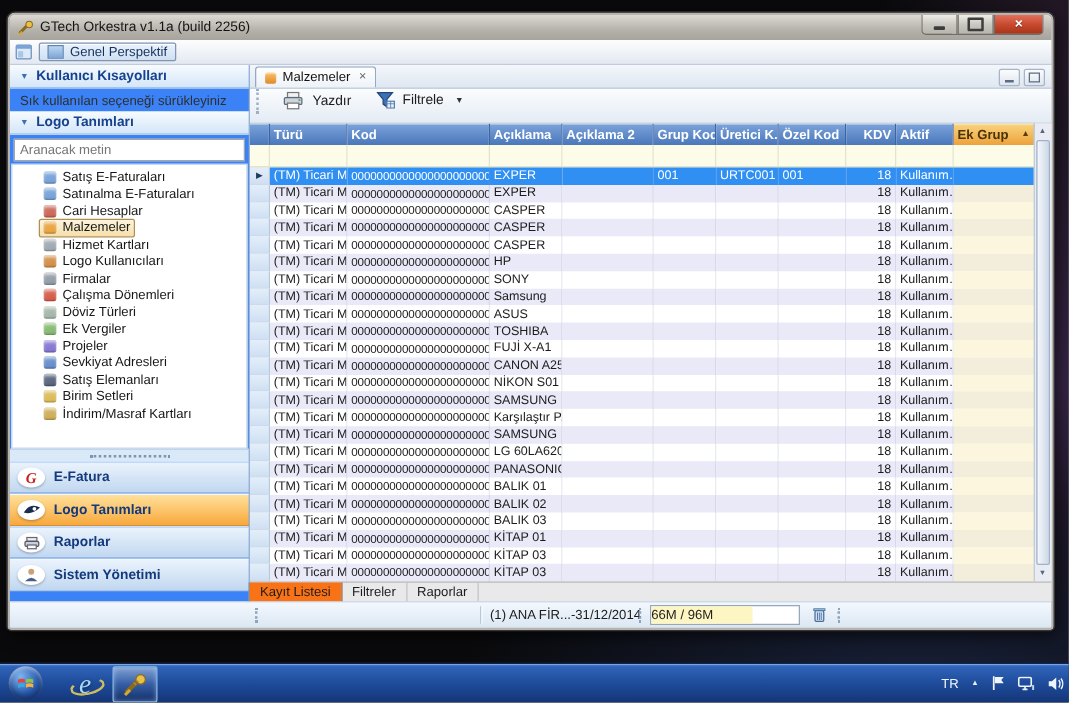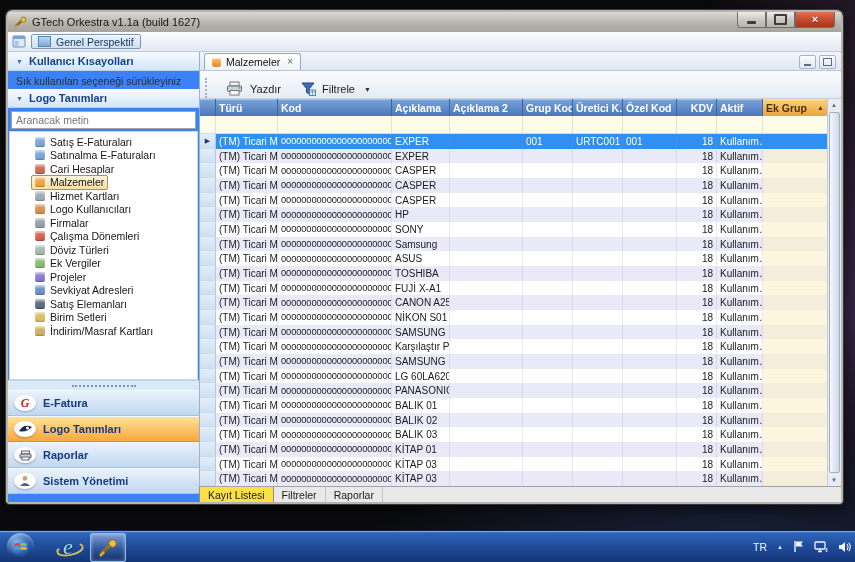--- a/index.html
+++ b/index.html
@@ -66,21 +66,21 @@
     display:flex;align-items:flex-end;padding-left:4px;position:relative;}
   .tab{height:16px;display:inline-flex;align-items:center;gap:5px;padding:0 7px;
     background:linear-gradient(#fefefe,#eef3f9);border:1px solid #93a9c6;border-bottom:none;border-radius:3px 3px 0 0;font-size:10.5px;color:#111;}
   .tab-ico{width:9px;height:9px;border-radius:2px;background:linear-gradient(#f8c26a,#e08a28);box-shadow:inset 0 1px 1px rgba(255,255,255,.6);}
   .tab-close{color:#666;font-size:10px;line-height:10px;margin-left:2px;}
   .panelbtns{position:absolute;right:5px;top:3px;display:flex;gap:3px;}
   .pbtn{width:15px;height:12px;border:1px solid #a8b4c6;border-radius:2px;background:linear-gradient(#fbfcfe,#dfe6ef);
     display:flex;align-items:center;justify-content:center;}
   .pb-min{width:7px;height:2px;background:#5c6c84;margin-top:5px;}
   .pb-res{width:7px;height:6px;border:1px solid #5c6c84;}
-  .toolbar{height:27px;flex:0 0 27px;display:flex;align-items:flex-end;gap:12px;padding-left:5px;
+  .toolbar{height:27px;flex:0 0 27px;display:flex;align-items:flex-start;gap:12px;padding-left:5px;
     background:linear-gradient(#fbfdfe,#e4ebf4);border-bottom:1px solid #c6cfdc;}
   .thandle{width:3px;height:20px;border-left:2px dotted #9fb0c4;}
   .tbtn{display:inline-flex;align-items:center;gap:6px;font-size:11px;color:#1c1c1c;padding:2px 4px;}
   .tcaret{font-size:7px;color:#333;margin-left:3px;}
   
   .gridwrap{flex:1;position:relative;display:flex;flex-direction:column;min-height:0;background:#fff;}
   .ghead,.gfilter{display:flex;margin-right:13px;}
   .ghead{height:17px;flex:0 0 17px;}
   .hc{background:linear-gradient(#7ca4da,#4a77bb);color:#fff;font-weight:bold;font-size:10.5px;
     display:flex;align-items:center;padding:0 3px;border-right:1px solid #3c64a0;box-shadow:inset 0 1px 0 rgba(255,255,255,.35);
@@ -102,21 +102,21 @@
   .grow.alt .gc:not(.ind):not(.ek){background:#e9e9f8;}
   .grow.alt .gc.ek{background:#f2eedb;}
   .grow.sel .gc:not(.ind){background:#2f8ff3;color:#fff;}
   .vscroll{position:absolute;top:0;right:0;bottom:0;width:13px;background:#e9edf3;border-left:1px solid #c2cbd8;}
   .varr{position:absolute;left:0;width:12px;height:12px;font-size:6px;color:#55657e;display:flex;align-items:center;justify-content:center;}
   .varr.up{top:0;} .varr.dn{bottom:0;}
   .vthumb{position:absolute;left:1px;right:1px;top:13px;bottom:13px;border:1px solid #9fb0c8;border-radius:2px;
     background:linear-gradient(90deg,#f5f8fc,#ccd7e7);}
   .btabs{height:15px;flex:0 0 15px;background:#e9e9e9;border-top:1px solid #a3a3a3;display:flex;font-size:10.5px;}
   .btab{padding:0 8px;display:flex;align-items:center;color:#1c1c1c;border-right:1px solid #c4c4c4;}
-  .btab.active{background:#fde047;border-right:1px solid #8f8f8f;border-left:1px solid #8f8f8f;margin-left:-1px;}
+  .btab.active{background:#f97316;border-right:1px solid #8f8f8f;border-left:1px solid #8f8f8f;margin-left:-1px;}
   
   .statusbar{height:20px;flex:0 0 20px;background:linear-gradient(#f3f8fd,#dbe7f4);border-top:1px solid #b5c8dd;position:relative;
     font-size:10.5px;color:#1c1c1c;border-radius:0 0 2px 2px;}
   .sgrip{position:absolute;left:196px;top:4px;height:12px;border-left:2px dotted #8fa3bb;}
   .ssep{position:absolute;top:3px;height:14px;border-left:1px solid #b9c9da;border-right:1px solid #fff;}
   .sdots{position:absolute;top:4px;height:12px;border-left:2px dotted #8fa3bb;}
   .sfirm{position:absolute;left:384px;top:4px;}
   .gauge{position:absolute;left:512px;top:2px;width:118px;height:14px;border:1px solid #98a8bc;background:#fff;overflow:hidden;}
   .gfill{position:absolute;left:0;top:0;bottom:0;width:69%;background:#fdf5c2;}
   .gtext{position:relative;text-align:center;line-height:14px;font-size:10.5px;color:#222;}
@@ -146,21 +146,21 @@
 <div class="desktop">
 
   <div class="win">
 
     <div class="titlebar">
       <svg width="13" height="13" viewBox="0 0 16 16">
         <path d="M2 13 L9 6" stroke="#8a6a1c" stroke-width="3" fill="none"></path>
         <circle cx="11.5" cy="4.5" r="3.2" fill="#e9c04c" stroke="#8a6a1c" stroke-width="1"></circle>
         <path d="M1.5 14.5 l3 -3" stroke="#d9a92f" stroke-width="2" fill="none"></path>
       </svg>
-      <span class="ttl">GTech Orkestra v1.1a (build 1627)</span>
+      <span class="ttl">GTech Orkestra v1.1a (build 2256)</span>
       <div class="winbtns">
         <div class="wb first">
             <span class="glyph-min"></span>
           </div>
         <div class="wb">
             <span class="glyph-max"></span>
           </div>
         <div class="wb close">
             <span class="glyph-x">×</span>
           </div>
@@ -738,20 +738,38 @@
 
         <div class="btabs" id="btabs">
             <div class="btab active">Kayıt Listesi</div>
             <div class="btab">Filtreler</div>
             <div class="btab">Raporlar</div>
           </div>
 
       </div>
     </div>
 
+    <div class="statusbar">
+      <span class="sgrip"></span>
+      <span class="ssep" style="left:376px"></span>
+      <span class="sfirm">(1) ANA FİR...-31/12/2014</span>
+      <span class="sdots" style="left:503px"></span>
+      <span class="gauge">
+        <span class="gfill"></span>
+        <span class="gtext">66M / 96M</span>
+      </span>
+      <span class="trash">
+        <svg width="11" height="13" viewBox="0 0 11 13">
+          <rect x="2" y="3.5" width="7" height="8.5" rx="1" fill="#cfe2f5" stroke="#4a6c9b"></rect>
+          <rect x="1" y="2" width="9" height="1.5" fill="#9cbede" stroke="#4a6c9b" stroke-width=".6"></rect>
+          <path d="M4 5 v6 M5.5 5 v6 M7 5 v6" stroke="#4a6c9b" stroke-width=".7"></path>
+        </svg>
+      </span>
+      <span class="sdots" style="left:662px"></span>
+    </div>
 
   </div>
 
   <div class="taskbar">
     <div class="orb">
       <svg width="15" height="15" viewBox="0 0 16 16">
         <path d="M1.5 5.2 Q4 3.6 7.3 4.6 L7.3 7.6 Q4 6.6 1.5 8.2 Z" fill="#e4443c"></path>
         <path d="M8.3 4.9 Q11.5 3.4 14.5 5 L14.5 8 Q11.5 6.4 8.3 7.9 Z" fill="#8cc63f"></path>
         <path d="M1.5 9.2 Q4 7.6 7.3 8.6 L7.3 11.6 Q4 10.6 1.5 12.2 Z" fill="#36a9e1"></path>
         <path d="M8.3 8.9 Q11.5 7.4 14.5 9 L14.5 12 Q11.5 10.4 8.3 11.9 Z" fill="#fbb03b"></path>

